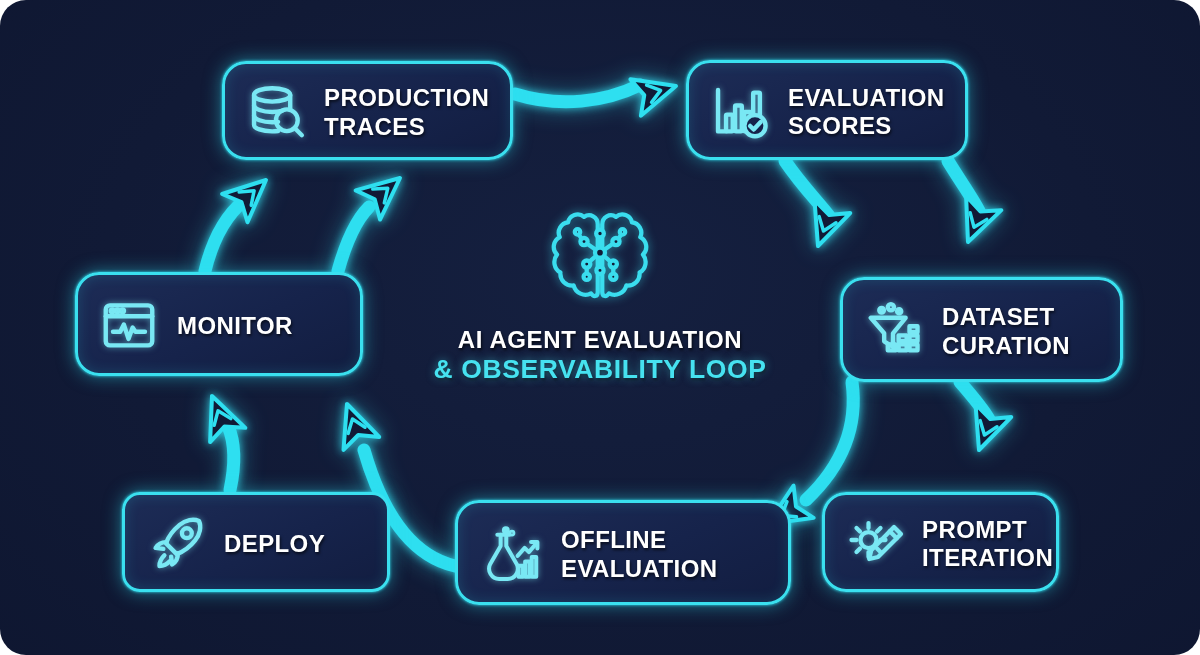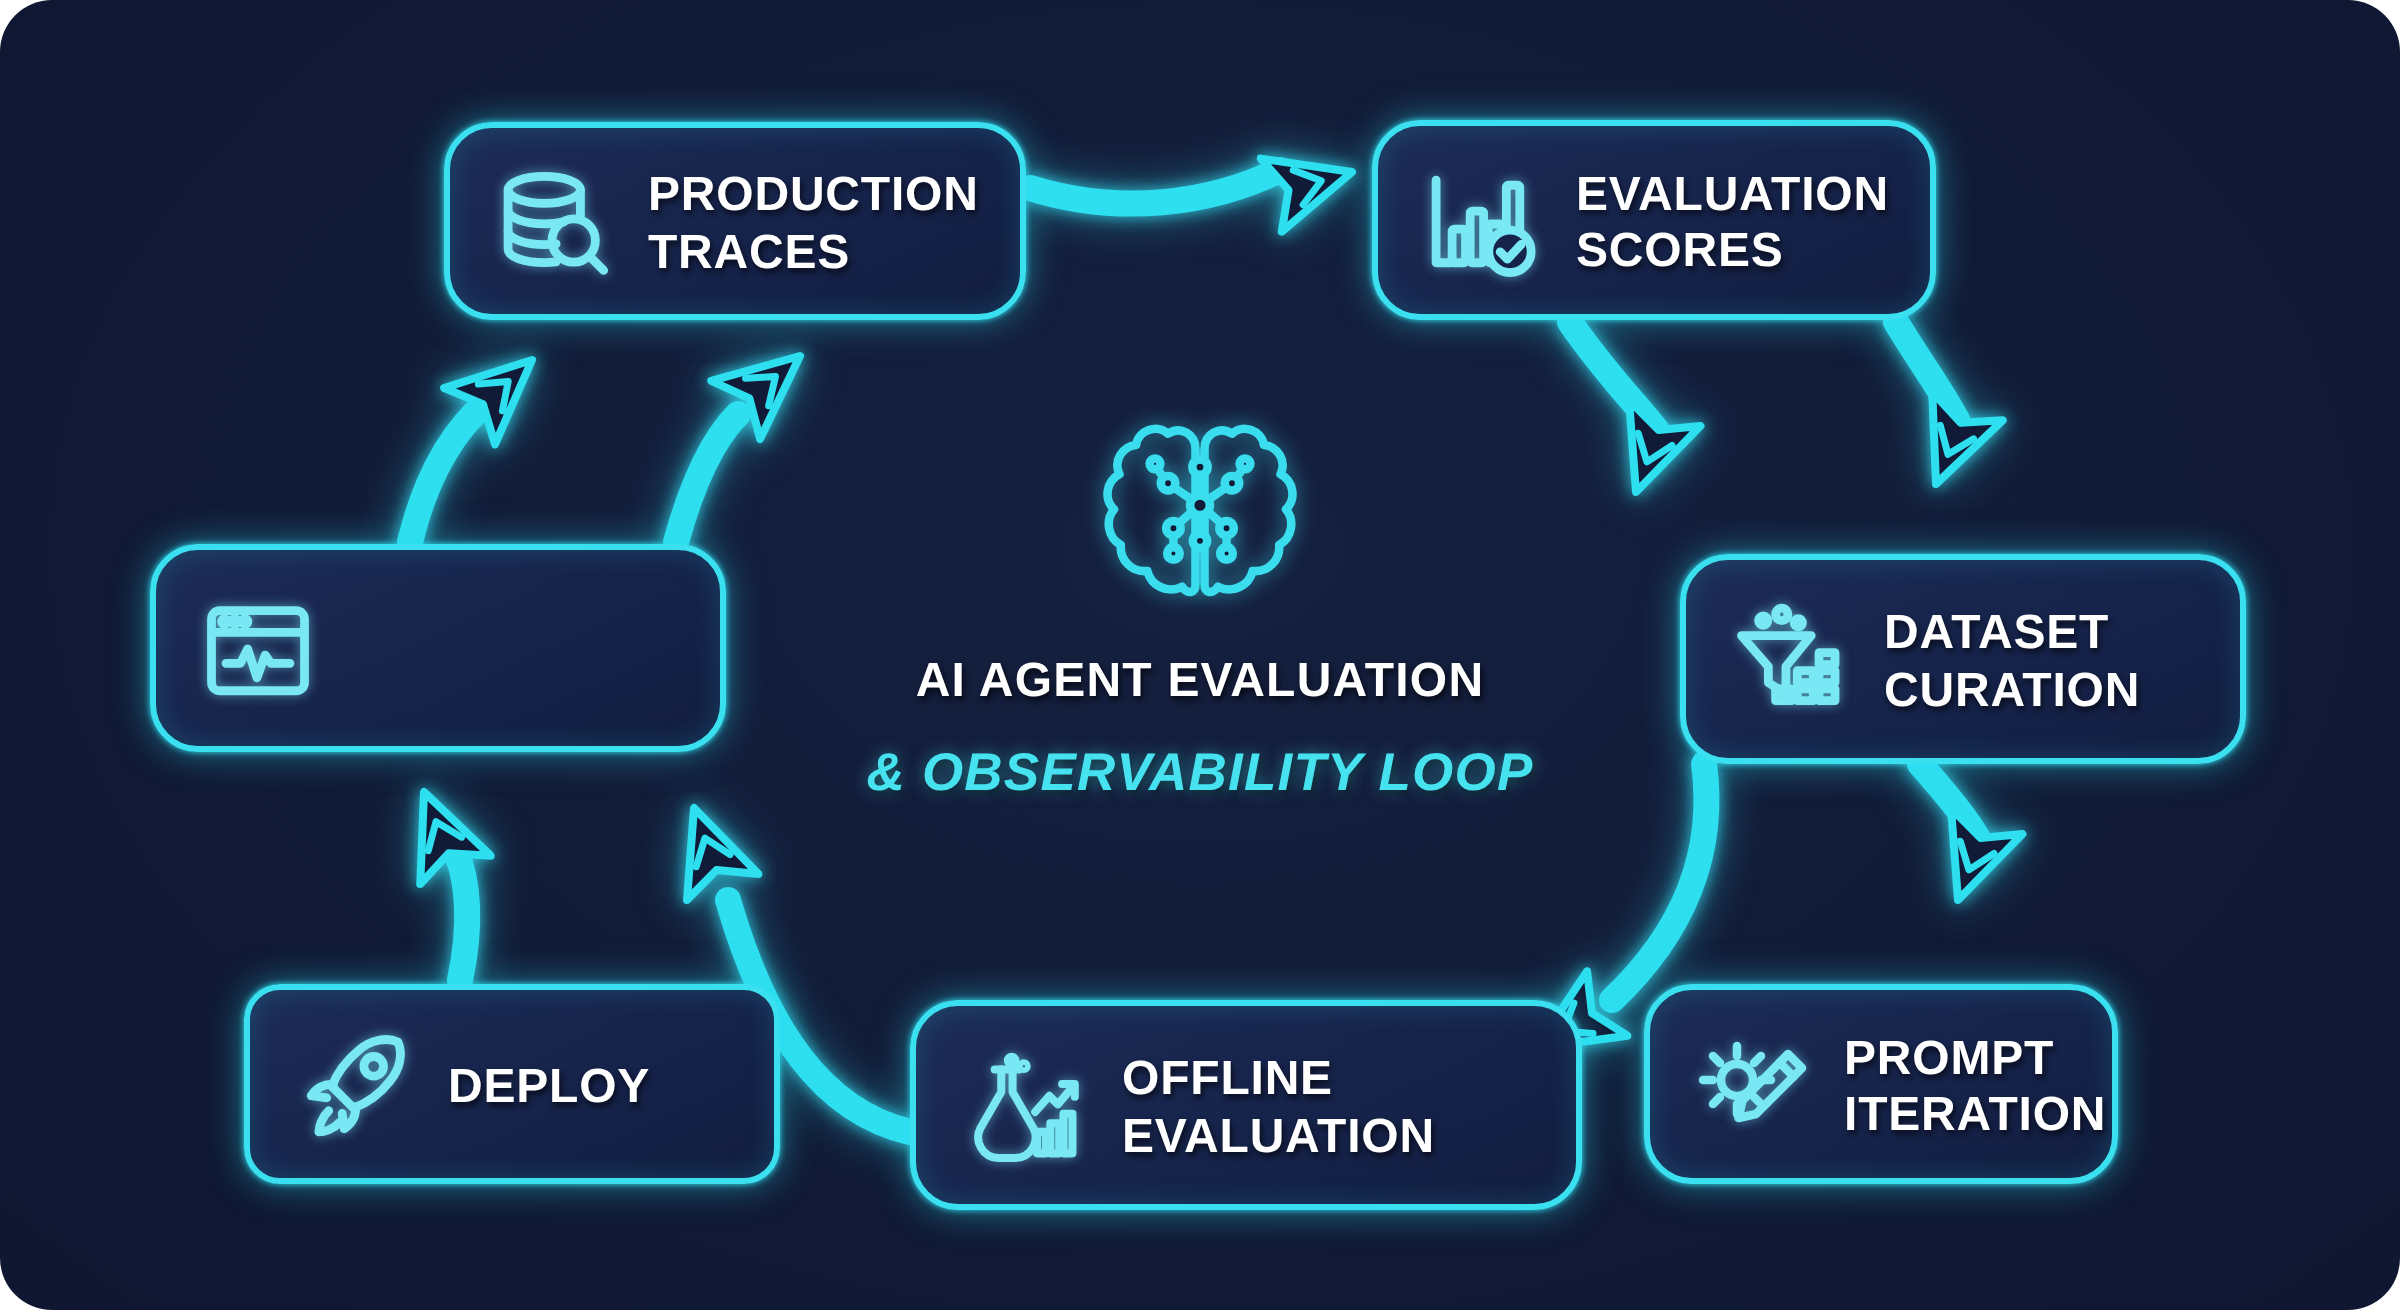--- a/index.html
+++ b/index.html
@@ -28,22 +28,22 @@
   .n-dc {left:840px;top:277px;width:283px;height:105px;}
   .n-mon{left:75px; top:272px;width:288px;height:104px;}
   .n-dep{left:122px;top:492px;width:268px;height:100px;border-radius:18px;}
   .n-oe {left:455px;top:500px;width:336px;height:105px;}
   .n-pi {left:822px;top:492px;width:237px;height:100px;}
   .center{position:absolute;z-index:2;left:370px;top:204px;width:460px;text-align:center;}
   .brain{stroke:#3ADDEE;fill:none;stroke-width:1.9;stroke-linecap:round;stroke-linejoin:round;
     filter:drop-shadow(0 0 5px rgba(58,221,238,.6));}
   .title-1{margin-top:14px;color:#ffffff;font-weight:700;font-size:24px;letter-spacing:.6px;
     text-shadow:1px 2px 3px rgba(0,0,0,.7);}
-  .title-2{margin-top:16px;color:#46E2F0;font-weight:700;font-size:26.5px;letter-spacing:.6px;
-    text-shadow:0 0 8px rgba(70,226,240,.5),1px 2px 3px rgba(0,0,0,.6);font-style:italic;}
+  .title-2{margin-top:0;color:#46E2F0;font-weight:700;font-size:26.5px;letter-spacing:.6px;
+    text-shadow:0 0 8px rgba(70,226,240,.5),1px 2px 3px rgba(0,0,0,.6);}
 </style>
 </head>
 <body>
 
 <div class="canvas">
 
   <svg class="arrows" width="1200" height="655" viewBox="0 0 1200 655">
     <defs>
       <g id="ah">
         <path d="M0 0 L-42 -19 L-33 0 L-42 19 Z" fill="#111a36" stroke="#2EDFF0" stroke-width="4" stroke-linejoin="round"></path>
@@ -168,20 +168,24 @@
 
   <div class="node n-mon">
     <svg class="nicon" width="62" height="62" viewBox="0 0 24 24">
       <rect x="3" y="4" width="18" height="15.5" rx="1.6"></rect>
       <path d="M3 8.2 H21"></path>
       <circle cx="5.5" cy="6.1" r="0.55" fill="#79E8F4"></circle>
       <circle cx="7.5" cy="6.1" r="0.55" fill="#79E8F4"></circle>
       <circle cx="9.5" cy="6.1" r="0.55" fill="#79E8F4"></circle>
       <path d="M5.8 14.2 H8.6 L10 11.4 L11.8 17 L13.4 12.6 L14.5 14.2 H18.2"></path>
     </svg>
+    <div class="nlabel">
+      <span>MONITOR</span>
+      <span></span>
+    </div>
   </div>
 
   <div class="center">
     <svg class="brain" width="108" height="104" viewBox="0 0 48 46">
       <g id="hemi">
         <path d="M23 9 C23 5.6 19.6 3.8 16.9 5.6 C14.4 3.4 10.3 4.8 9.8 8.1 C6.7 8.4 4.7 11.7 6.1 14.6 C3.2 16.1 2.5 20.1 4.9 22.4 C2.9 24.8 3.5 28.8 6.4 30.3 C6.1 33.7 8.9 36.5 12.3 36.1 C13.1 39.5 17 41.2 20 39.6 C21.2 41.4 23 41.1 23 39 L23 9 Z"></path>
       </g>
       <use href="#hemi" transform="translate(48 0) scale(-1 1)"></use>
       <path d="M24 19.2 V14.6 M22.1 20.2 L18.3 17.6 M25.9 20.2 L29.7 17.6 M22.3 22.9 L19.3 25.5 M25.7 22.9 L28.7 25.5 M24 23.8 V27.8 M16 15.6 L14.7 13.6 M32 15.6 L33.3 13.6 M18.1 28.2 V30.7 M29.9 28.2 V30.7"></path>
       <circle cx="24" cy="21.5" r="2.2" fill="#111a36"></circle>

